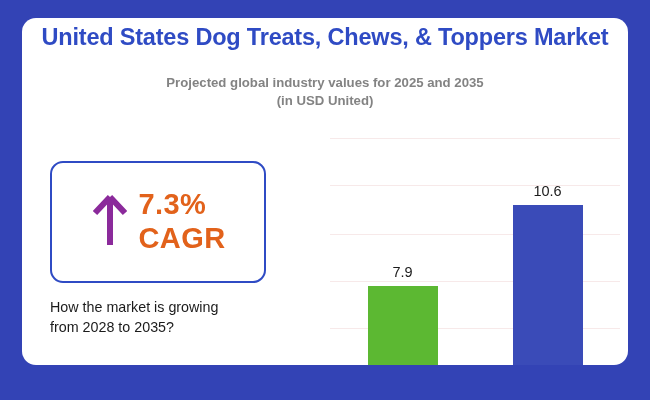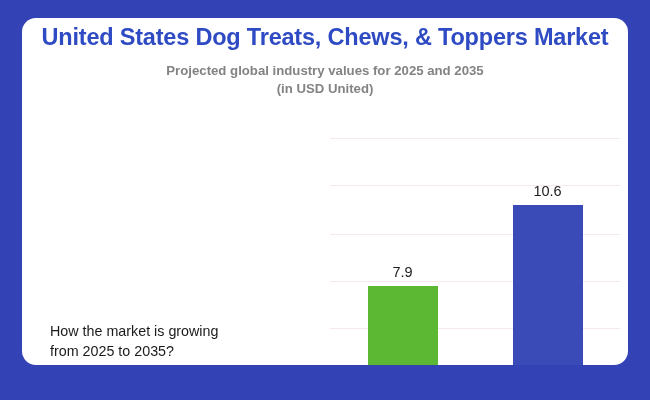--- a/index.html
+++ b/index.html
@@ -43,21 +43,21 @@
   }
   #title {
     font-size: 23.5px;
     font-weight: bold;
     color: #2f4bc4;
     line-height: 1.17;
     letter-spacing: -0.2px;
     padding: 0 14px;
   }
   #subtitle {
-    margin-top: 11px;
+    margin-top: 23px;
     font-size: 13.2px;
     font-weight: bold;
     color: #838383;
     line-height: 1.35;
   }
 
   
   #cagr-box {
     position: absolute;
     left: 28px;
@@ -89,21 +89,21 @@
   .cagr-line {
     font-size: 29px;
     font-weight: bold;
     color: #e2621b;
     letter-spacing: 0.4px;
   }
 
   #growth-caption {
     position: absolute;
     left: 28px;
-    top: 303px;
+    top: 279px;
     width: 250px;
     font-size: 14.3px;
     color: #1b1b1b;
     line-height: 1.42;
   }
 
   
   #chart {
     position: absolute;
     left: 308px;
@@ -162,24 +162,37 @@
   <div id="card">
 
     <div id="header">
       <div id="title">United States Dog Treats, Chews, &amp; Toppers Market</div>
       <div id="subtitle">
         <div>Projected global industry values for 2025 and 2035</div>
         <div>(in USD United)</div>
       </div>
     </div>
 
+    <div id="cagr-box">
+      <div id="cagr-inner">
+        <span id="arrow-up-icon">
+          <svg width="34" height="54" viewBox="0 0 34 54" aria-hidden="true">
+            <path d="M17 3 L32 19 M17 3 L2 19 M17 4 L17 51" stroke="#8b2a9b" stroke-width="6" fill="none" stroke-linecap="butt" stroke-linejoin="miter"></path>
+          </svg>
+        </span>
+        <span id="cagr-text">
+          <span class="cagr-line">7.3%</span>
+          <span class="cagr-line">CAGR</span>
+        </span>
+      </div>
+    </div>
 
     <div id="growth-caption">
       <div>How the market is growing</div>
-      <div>from 2025 to 2035?</div>
+      <div>from 2028 to 2035?</div>
     </div>
 
     <div id="chart">
       <div id="plot">
           <div class="gridline" style="top: 190px; background: rgb(247, 233, 233);"></div>
           <div class="gridline" style="top: 142.751px; background: rgb(247, 233, 233);"></div>
           <div class="gridline" style="top: 95.5026px; background: rgb(247, 233, 233);"></div>
           <div class="gridline" style="top: 47.2487px; background: rgb(247, 233, 233);"></div>
           <div class="gridline" style="top: 0px; background: rgb(247, 233, 233);"></div>
         </div>

